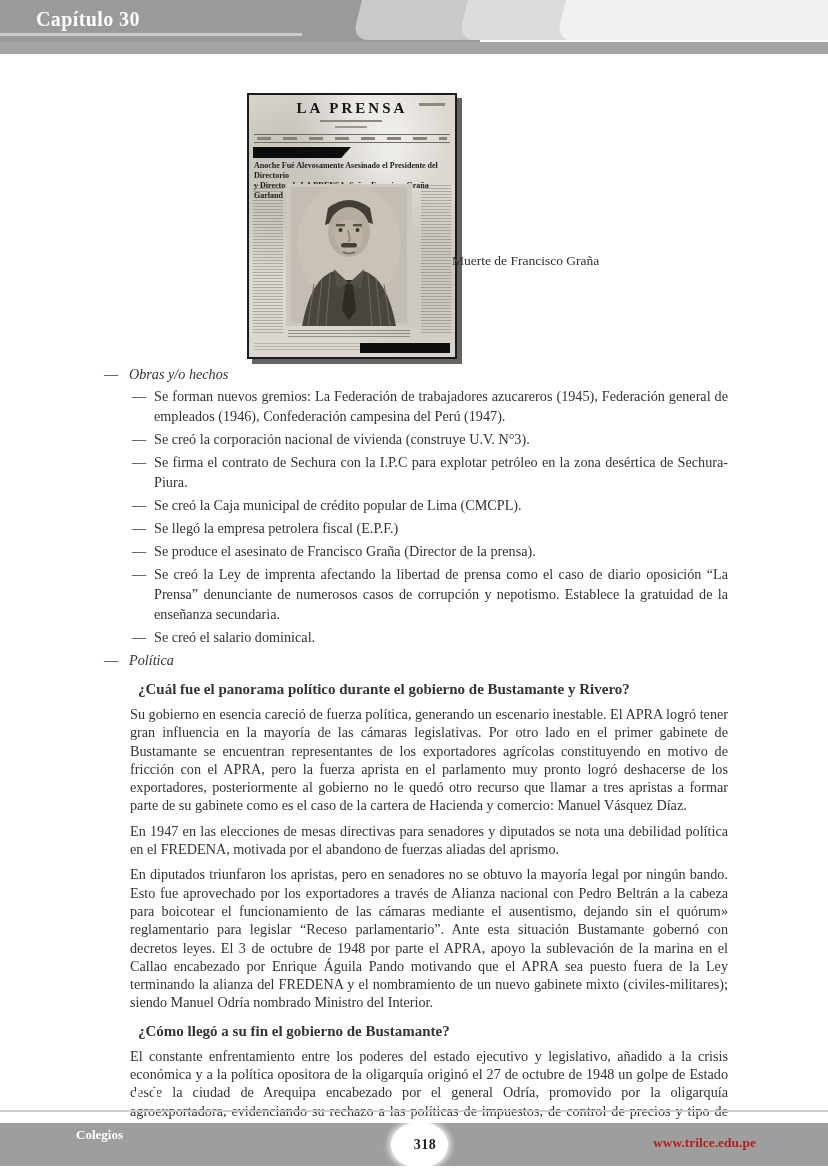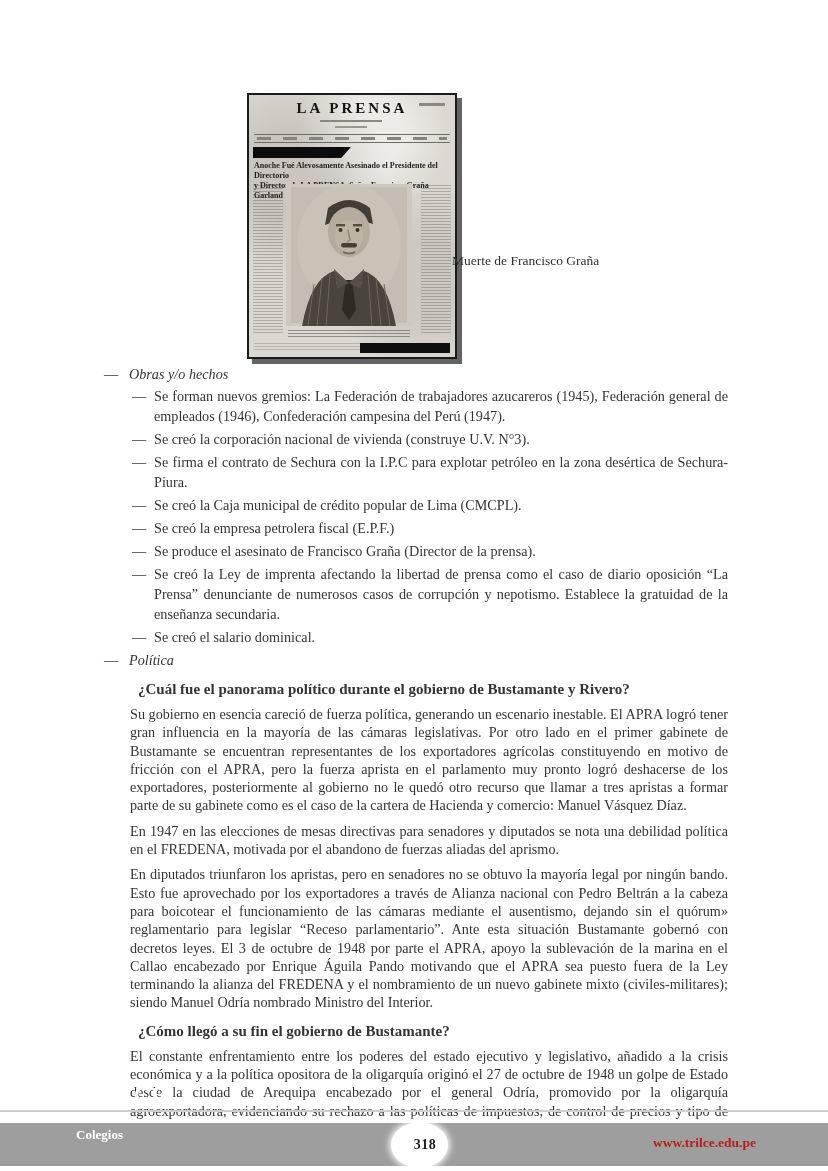--- a/index.html
+++ b/index.html
@@ -74,20 +74,29 @@
         border-radius:50%;box-shadow:0 0 6px 2px rgba(255,255,255,.95);display:flex;
         align-items:center;justify-content:center;padding-left:11px;}
   .f-badge span{font-size:14px;font-weight:bold;color:#1e1e1e;letter-spacing:.5px;}
   .f-site{position:absolute;right:72px;top:1135px;font-size:13.5px;font-weight:bold;color:#b91c1c;}
 </style>
 </head>
 <body>
 
 <div class="page">
 
+  <div class="hdr">
+    <div class="hdr-gray"></div>
+    <div class="hdr-slab slab1"></div>
+    <div class="hdr-slab slab2"></div>
+    <div class="hdr-slab slab3"></div>
+    <div class="hdr-strip"></div>
+    <div class="hdr-line"></div>
+    <div class="hdr-title">Capítulo 30</div>
+  </div>
 
   <div class="np">
     <div class="np-mast">LA PRENSA</div>
     <div class="np-sub1"></div>
     <div class="np-sub2"></div>
     <div class="np-tr"></div>
     <div class="np-rule1"></div>
     <div class="np-dateline"></div>
     <div class="np-rule2"></div>
     <div class="np-redact"></div>
@@ -152,21 +161,21 @@
     <div class="l2item">
       <span class="mk">—</span>
       <span class="txt">Se firma el contrato de Sechura con la I.P.C para explotar petróleo en la zona desértica de Sechura-Piura.</span>
     </div>
     <div class="l2item">
       <span class="mk">—</span>
       <span class="txt">Se creó la Caja municipal de crédito popular de Lima (CMCPL).</span>
     </div>
     <div class="l2item">
       <span class="mk">—</span>
-      <span class="txt">Se creó la empresa petrolera fiscal (E.P.F.)</span>
+      <span class="txt">Se llegó la empresa petrolera fiscal (E.P.F.)</span>
     </div>
     <div class="l2item">
       <span class="mk">—</span>
       <span class="txt">Se produce el asesinato de Francisco Graña (Director de la prensa).</span>
     </div>
     <div class="l2item">
       <span class="mk">—</span>
       <span class="txt">Se creó la Ley de imprenta afectando la libertad de prensa como el caso de diario oposición “La Prensa” denunciante de numerosos casos de corrupción y nepotismo. Establece la gratuidad de la enseñanza secundaria.</span>
     </div>
     <div class="l2item">

